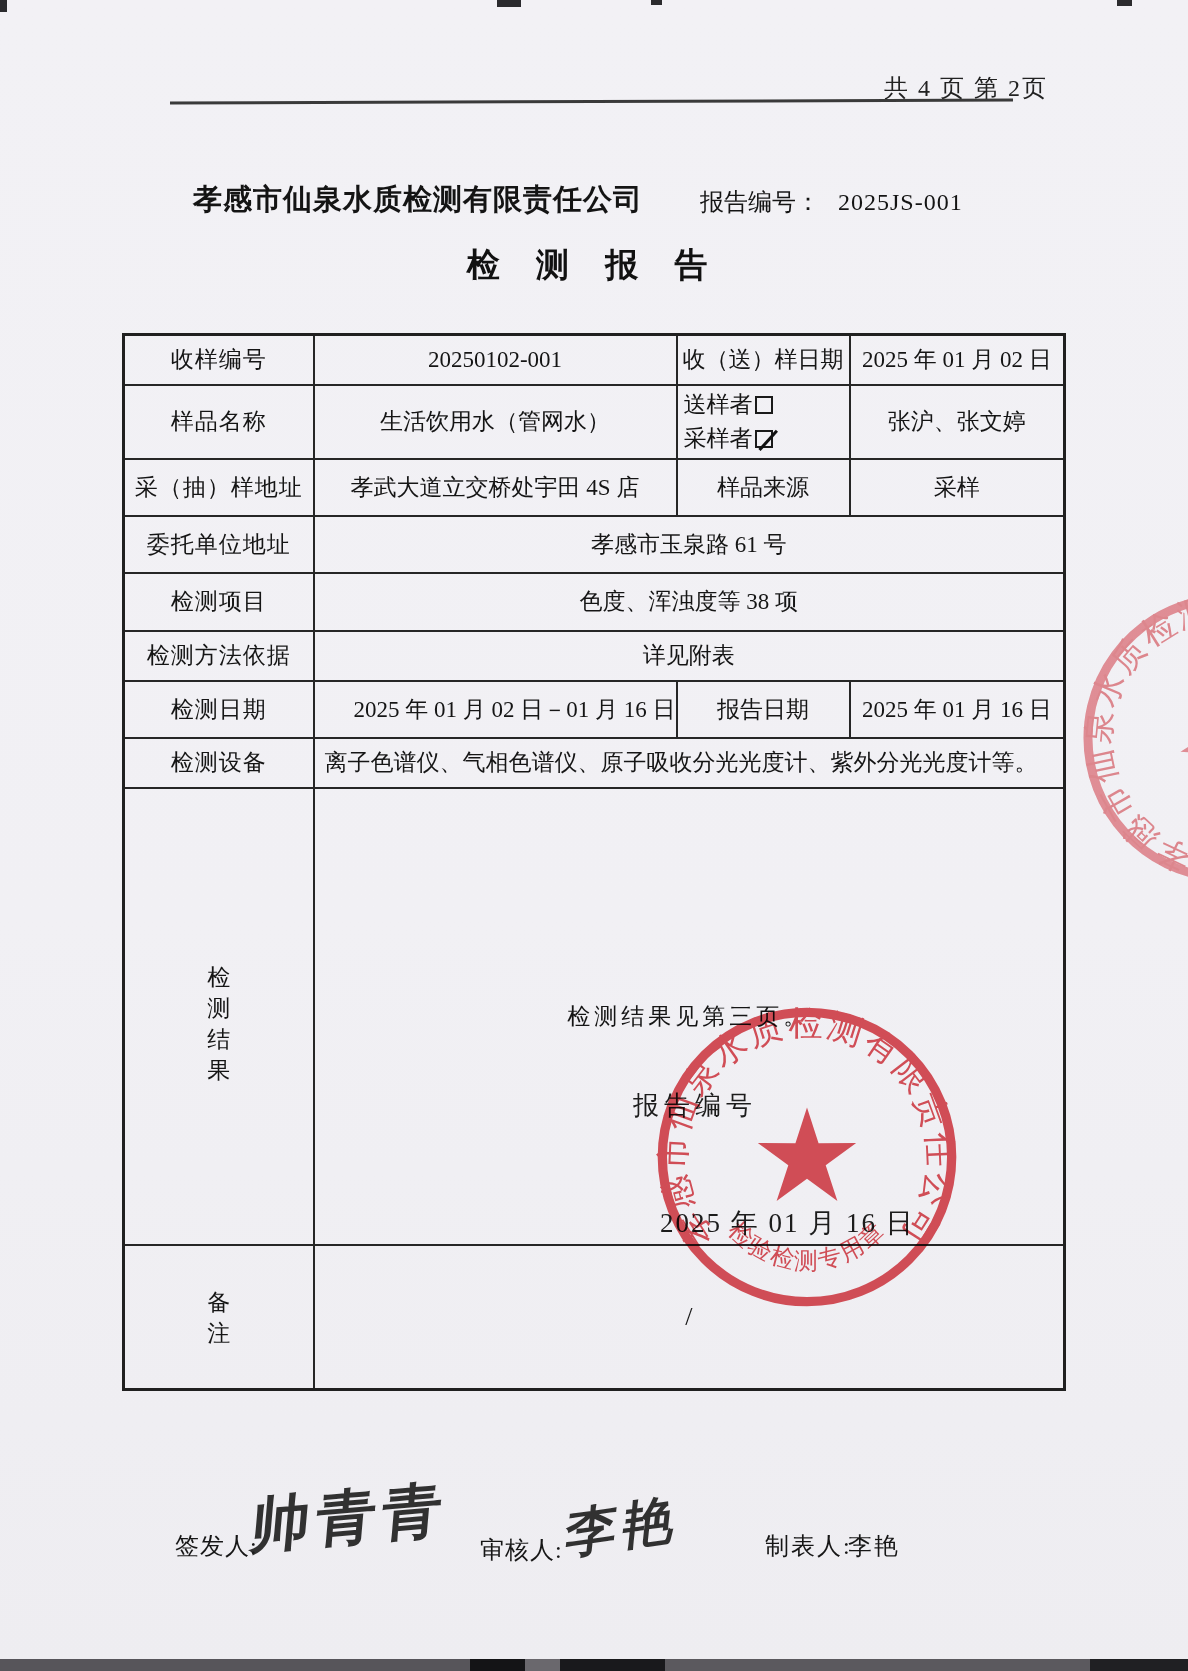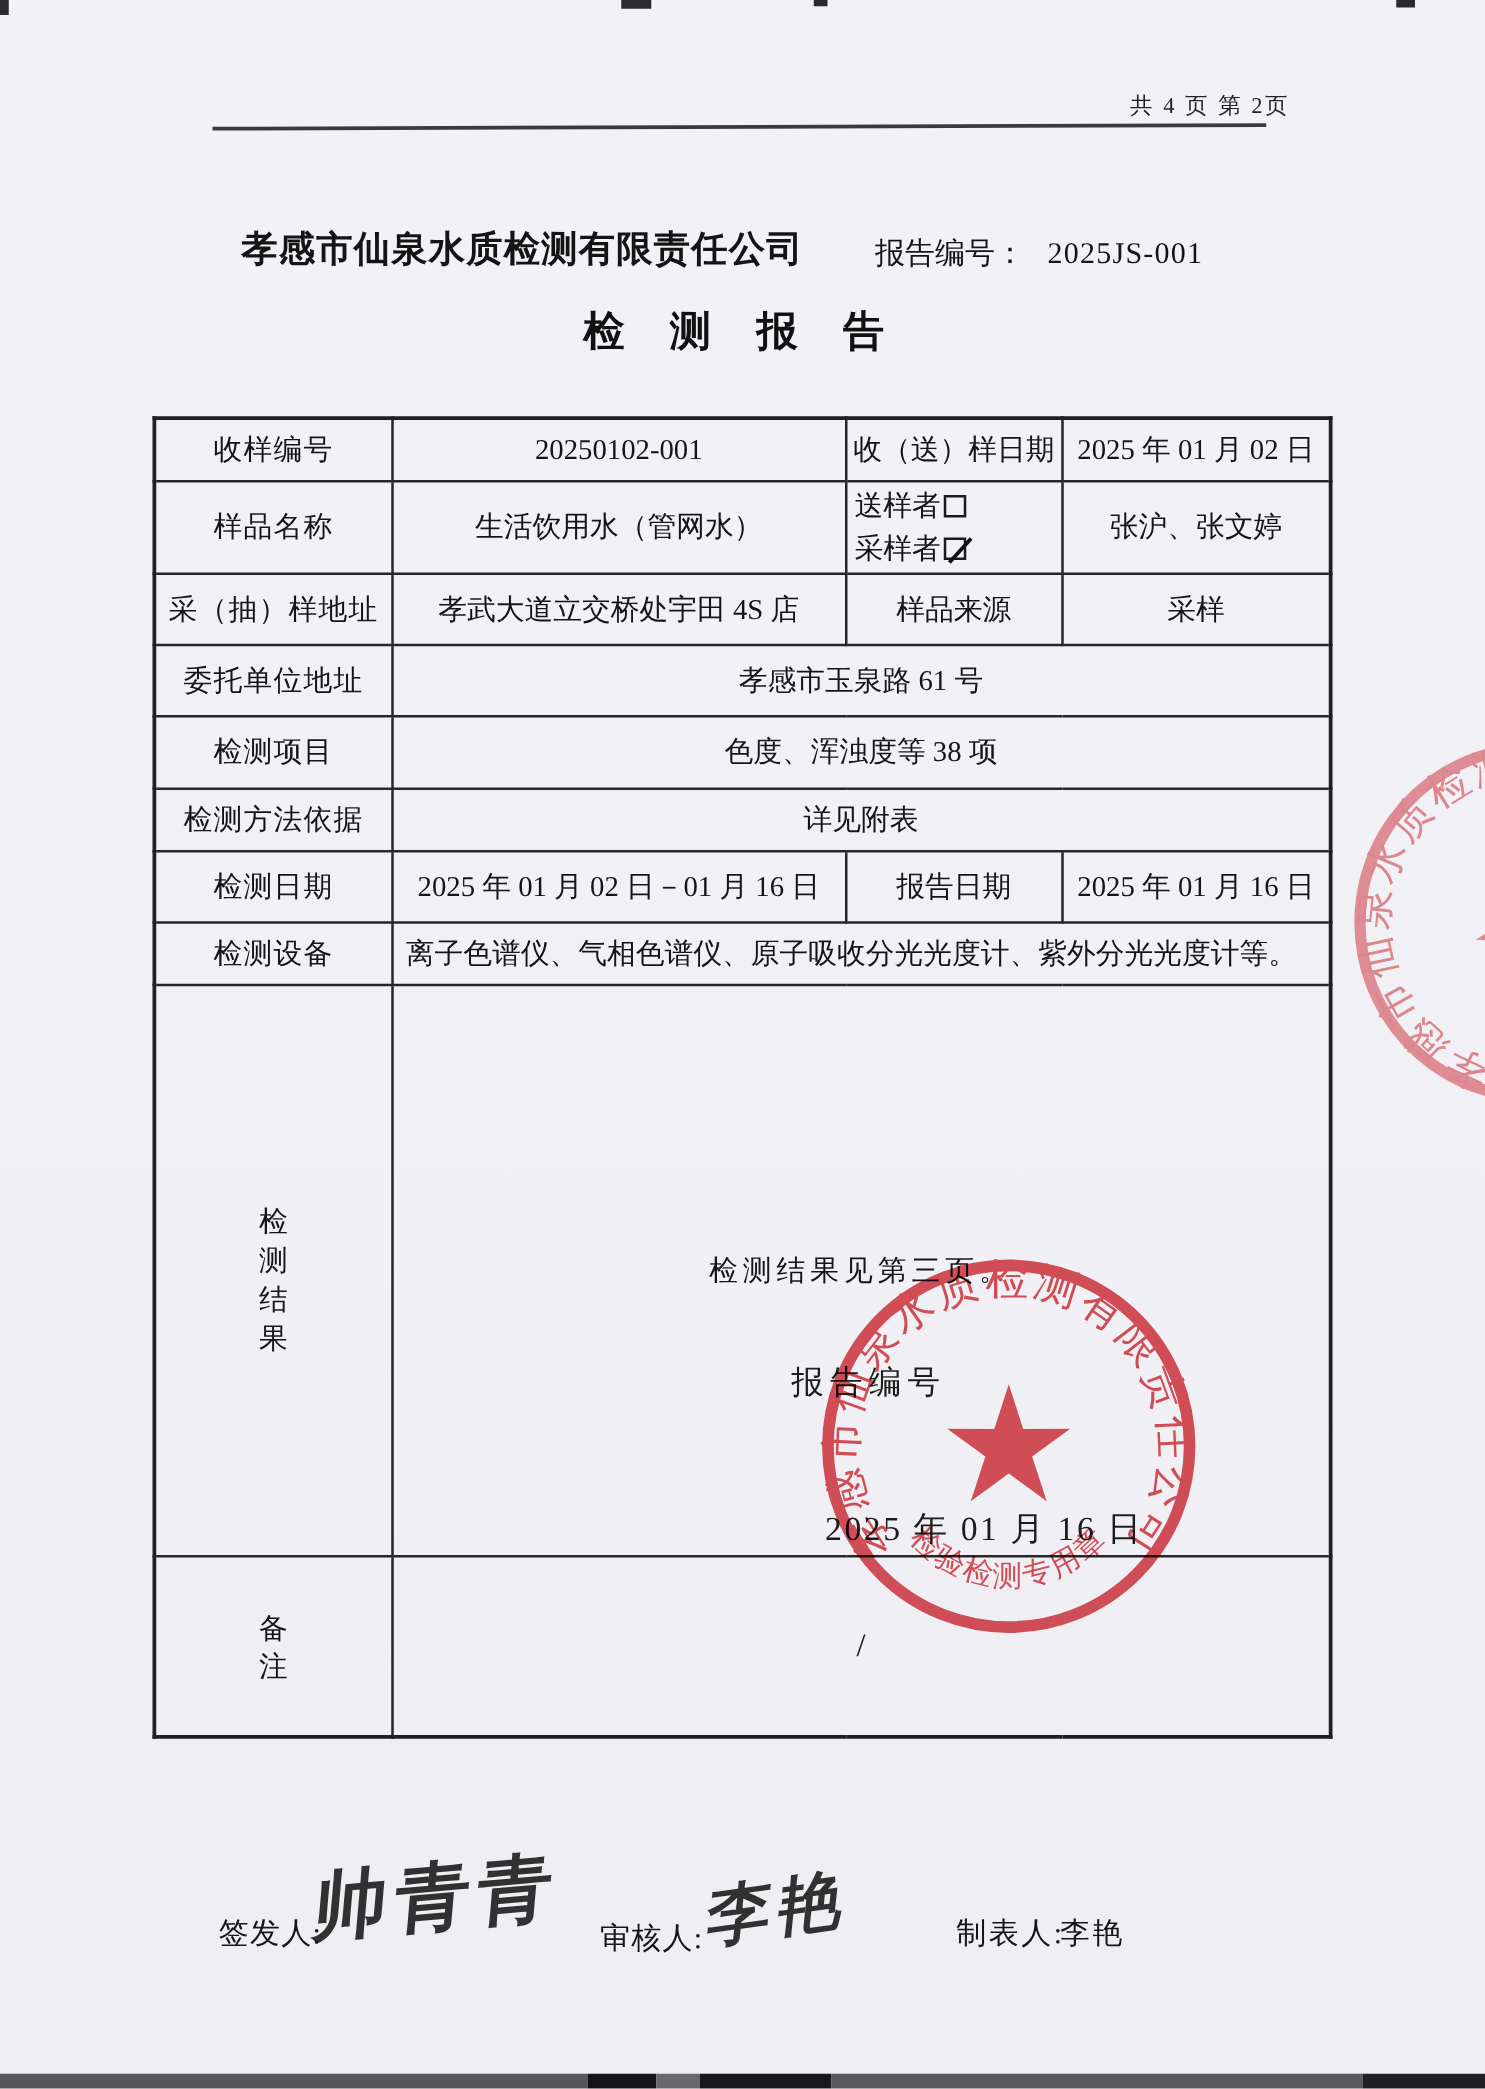--- a/index.html
+++ b/index.html
@@ -8,21 +8,21 @@
     position: relative;
     width: 1188px; height: 1671px;
     margin: 0 auto;
     background: linear-gradient(180deg, #f2f1f5 0%, #f1f0f4 55%, #eeedf1 100%);
     overflow: hidden;
     font-family: "Liberation Serif", "DejaVu Serif", serif;
     color: #191919;
   }
   .page-indicator {
     position: absolute; left: 884px; top: 72px;
-    font-size: 18px; letter-spacing: 2px; color:#222;margin-left:20px;
+    font-size: 24px; letter-spacing: 2px; color:#222;
   }
   .head-rule {
     position: absolute; left: 170px; top: 100px; width: 843px; height: 3px;
     background: #3a3a3a; transform: rotate(-0.2deg);
   }
   .company {
     position: absolute; left: 193px; top: 180px;
     font-size: 29px; font-weight: bold; letter-spacing: 1px; color:#141414;
   }
   .report-no {
@@ -162,21 +162,21 @@
     <tr style="height:58px;margin-top:22px;">
       <td class="lbl">检测项目</td>
       <td colspan="3">色度、浑浊度等 38 项</td>
     </tr>
     <tr style="height:50px;">
       <td class="lbl">检测方法依据</td>
       <td colspan="3">详见附表</td>
     </tr>
     <tr style="height:57px;">
       <td class="lbl">检测日期</td>
-      <td style="padding:2px 0;">2025 年 01 月 02 日－01 月 16 日</td>
+      <td style="padding:2px 0;text-align:right;">2025 年 01 月 02 日－01 月 16 日</td>
       <td>报告日期</td>
       <td>2025 年 01 月 16 日</td>
     </tr>
     <tr style="height:50px;">
       <td class="lbl">检测设备</td>
       <td colspan="3" style="text-align:left; padding-left:10px; letter-spacing:0;">离子色谱仪、气相色谱仪、原子吸收分光光度计、紫外分光光度计等。</td>
     </tr>
     <tr style="height:457px;">
       <td class="vert-cell">
         <div class="vstack h-result">

